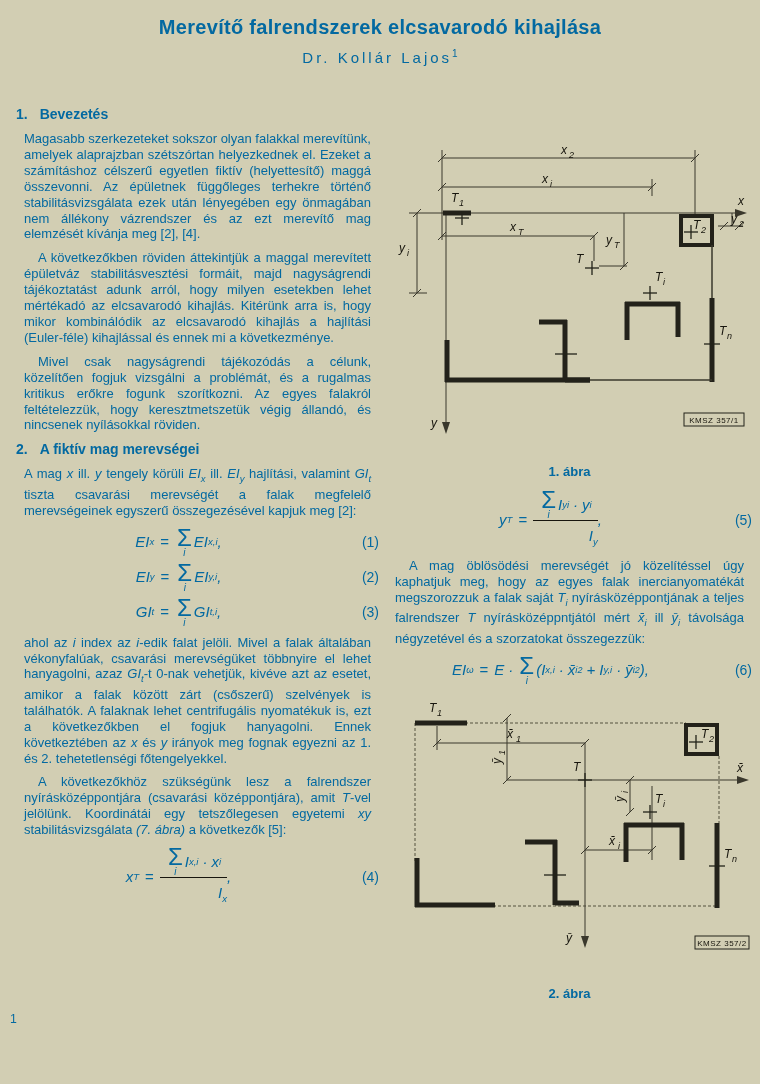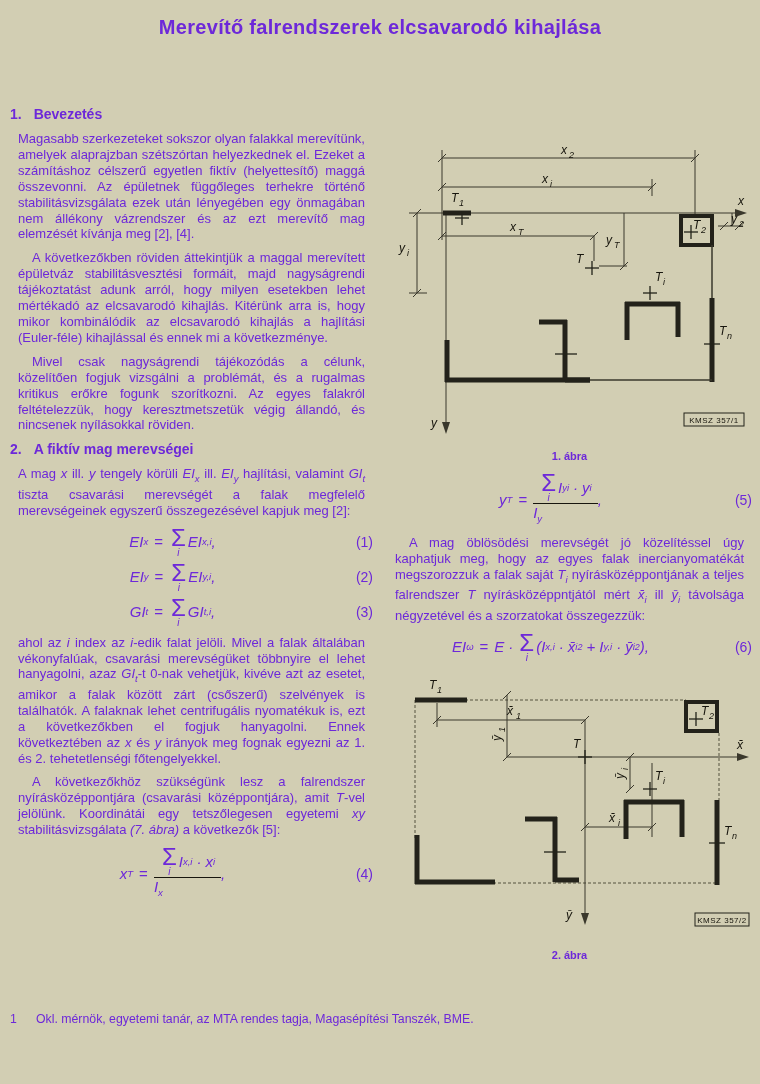--- a/index.html
+++ b/index.html
@@ -1,23 +1,23 @@
 <!DOCTYPE html>
 <html><head>
 <meta charset="utf-8">
 <style>
   html,body{margin:0;padding:0;}
   #page{position:relative;width:760px;height:1084px;background:#d2ceb3;overflow:hidden;
-        font-family:"Liberation Sans",sans-serif;color:#6d28d9;}
+        font-family:"Liberation Sans",sans-serif;color:#0369a1;}
   .title{position:absolute;top:16px;left:0;width:760px;text-align:center;
          font-size:20px;font-weight:bold;letter-spacing:.3px;}
   .author{position:absolute;top:48px;left:0;width:760px;text-align:center;
           font-size:15px;letter-spacing:3px;}
   .author sup{font-size:10px;letter-spacing:0;}
-  .col-left{position:absolute;left:10px;top:106px;width:363px;}
+  .col-left{position:absolute;left:16px;top:106px;width:363px;}
   .col-right{position:absolute;left:387px;top:130px;width:365px;}
   h3.sec{font-size:14px;font-weight:bold;margin:0 0 9px 0;}
   h3.sec .num{margin-right:12px;}
   h3.sec.second{margin-top:8px;}
   p.body{font-size:13px;line-height:15.9px;text-align:justify;margin:8px;}
   p.body.ind{text-indent:14px;}
   .it{font-style:italic;}
   sub{font-size:9.5px;font-style:italic;}
   sup.p2{font-size:9px;font-style:italic;}
   
@@ -25,38 +25,39 @@
   .eq-body{flex:1;display:flex;justify-content:center;align-items:center;
            font-size:15px;font-style:italic;white-space:nowrap;}
   .eq-body .rel{font-style:normal;margin:0 6px;}
   .eq-body .dot{margin:0 4px;}
   .eq-num{width:38px;text-align:right;font-size:14px;font-style:normal;}
   .sum{display:inline-flex;flex-direction:column;align-items:center;margin:0 2px;}
   .sigma{font-style:normal;font-size:24px;line-height:21px;}
   .sum-sub{font-size:10px;line-height:9px;}
   .frac{display:inline-flex;flex-direction:column;align-items:center;vertical-align:middle;}
   .frac .nrow{display:inline-flex;align-items:center;padding:0 6px 1px 6px;}
-  .frac .drow{border-top:1.4px solid #17150d;align-self:stretch;text-align:left;padding-top:1px;line-height:16px;}
+  .frac .drow{border-top:1.4px solid #17150d;align-self:stretch;text-align:right;padding-top:7px;line-height:16px;}
   
   .fig{margin:0;}
   .fig svg{display:block;}
-  .caption{text-align:center;font-weight:bold;font-size:11px;margin:4px 0 10px 0;}
+  .caption{text-align:center;font-weight:bold;font-size:13px;margin:18px 0 10px 0;}
   .fig-label{font-size:12px;font-style:italic;fill:#17150d;}
   .fig-sub{font-size:9px;font-style:italic;fill:#17150d;}
   .stamp-text{font-size:8px;font-style:normal;fill:#17150d;letter-spacing:.5px;}
   
   .footnote{position:absolute;left:10px;top:1012px;width:742px;display:flex;font-size:12.3px;}
   .footnote .mark{width:26px;flex:none;}
 </style>
 </head>
 <body>
 
 <div id="page">
 
   <div class="title">Merevítő falrendszerek elcsavarodó kihajlása</div>
+  <div class="author"><span>Dr. Kollár Lajos</span><sup>1</sup></div>
 
   <div class="col-left">
     <h3 class="sec"><span class="num">1.</span><span>Bevezetés</span></h3>
     <p class="body"><span>Magasabb szerkezeteket sokszor olyan falakkal merevítünk, amelyek alaprajzban szétszórtan helyezkednek el. Ezeket a számításhoz célszerű egyetlen fiktív (helyettesítő) maggá összevonni. Az épületnek függőleges terhekre történő stabilitásvizsgálata ezek után lényegében egy önmagában nem állékony vázrendszer és az ezt merevítő mag elemzését kívánja meg [2], [4].</span></p>
     <p class="body ind"><span>A következőkben röviden áttekintjük a maggal merevített épületváz stabilitásvesztési formáit, majd nagyságrendi tájékoztatást adunk arról, hogy milyen esetekben lehet mértékadó az elcsavarodó kihajlás. Kitérünk arra is, hogy mikor kombinálódik az elcsavarodó kihajlás a hajlítási (Euler-féle) kihajlással és ennek mi a következménye.</span></p>
     <p class="body ind"><span>Mivel csak nagyságrendi tájékozódás a célunk, közelítően fogjuk vizsgálni a problémát, és a rugalmas kritikus erőkre fogunk szorítkozni. Az egyes falakról feltételezzük, hogy keresztmetszetük végig állandó, és nincsenek nyílásokkal röviden.</span></p>
 
     <h3 class="sec second"><span class="num">2.</span><span>A fiktív mag merevségei</span></h3>
     <p class="body"><span>A mag </span><span class="it">x</span><span> ill. </span><span class="it">y</span><span> tengely körüli </span><span class="it">EI</span><sub>x</sub><span> ill. </span><span class="it">EI</span><sub>y</sub><span> hajlítási, valamint </span><span class="it">GI</span><sub>t</sub><span> tiszta csavarási merevségét a falak megfelelő merevségeinek egyszerű összegezésével kapjuk meg [2]:</span></p>
 
@@ -380,16 +381,15 @@
           <rect x="308" y="246" width="54" height="13" stroke="#23221a" stroke-width="1" fill="none"></rect>
           <text class="stamp-text" x="335" y="255.5" text-anchor="middle">KMSZ 357/2</text>
         </g>
       </svg>
       <div class="caption">2. ábra</div>
     </div>
   </div>
 
   <div class="footnote">
     <span class="mark">1</span>
-    <span>Okl. mérnök, egyetemi tanár, az MTA rendes tagja, Magasépítési Tanszék, BME.</span>
   </div>
 
 </div>
 
 </body></html>

